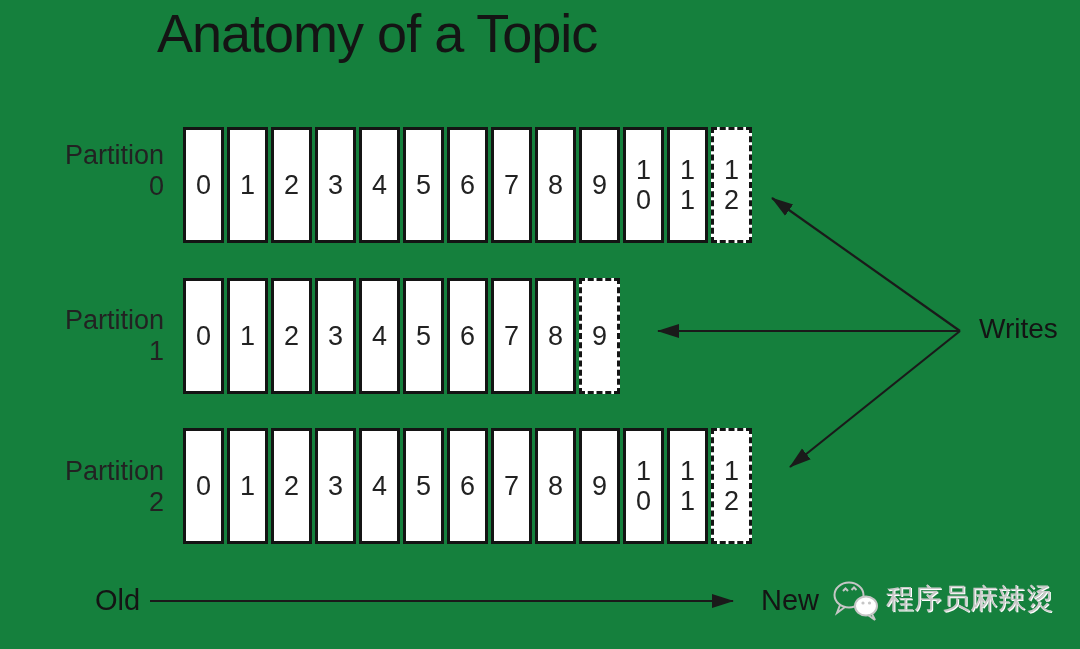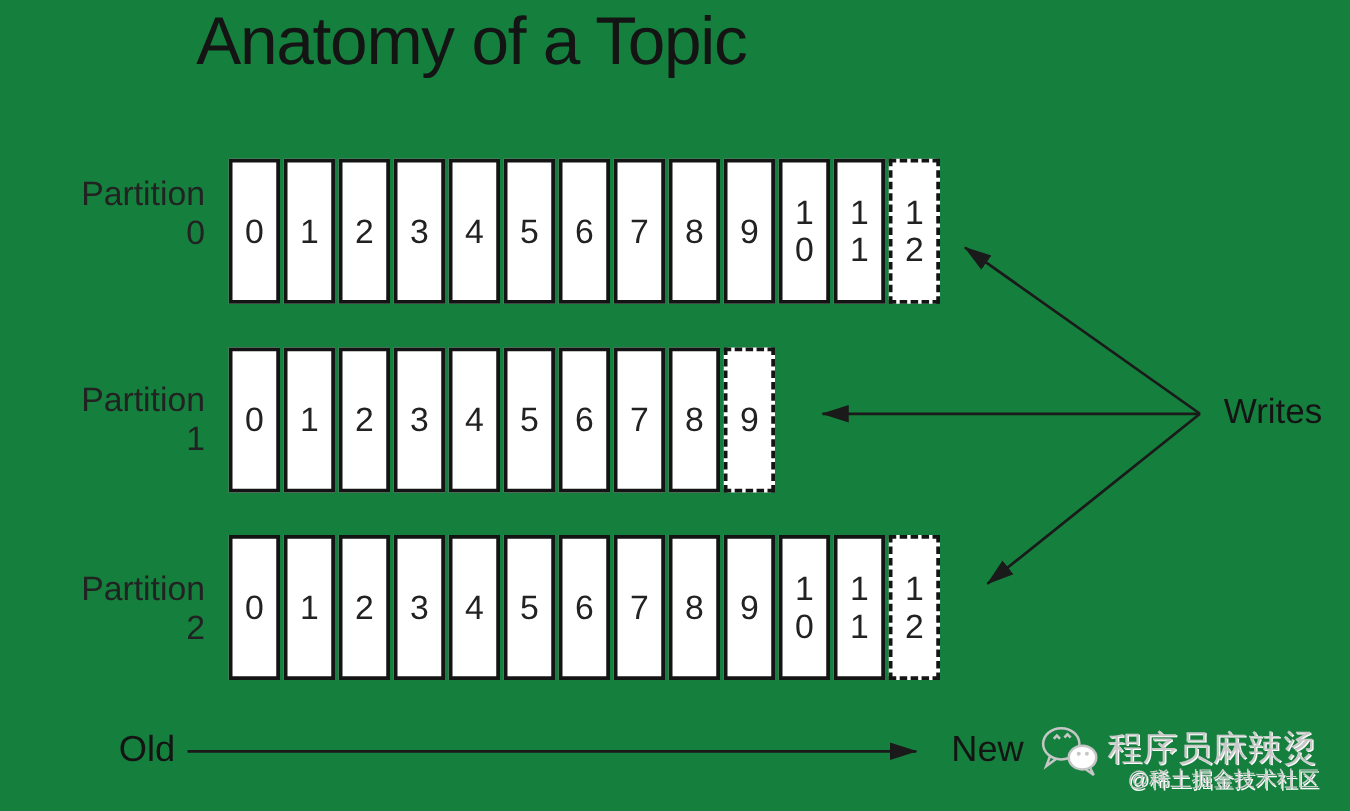--- a/index.html
+++ b/index.html
@@ -206,16 +206,15 @@
         <path d="M10,27 L7,35 L15,29"></path>
         <ellipse cx="36" cy="28" rx="11" ry="9.5" fill="#ffffff"></ellipse>
         <path d="M42,36 L45,42 L38,37"></path>
         <path d="M13,13 L15.5,10.5 L18,13"></path>
         <path d="M21.5,12 L24,9.5 L26.5,12"></path>
       </g>
       <circle cx="33" cy="25" r="1.6" fill="#c6c6c6"></circle>
       <circle cx="39.5" cy="25" r="1.6" fill="#c6c6c6"></circle>
     </svg>
     <div class="wm-name">程序员麻辣烫</div>
-    <div class="wm-community">@稀土掘金技术社区</div>
   </div>
 
 </div>
 
 </body></html>

